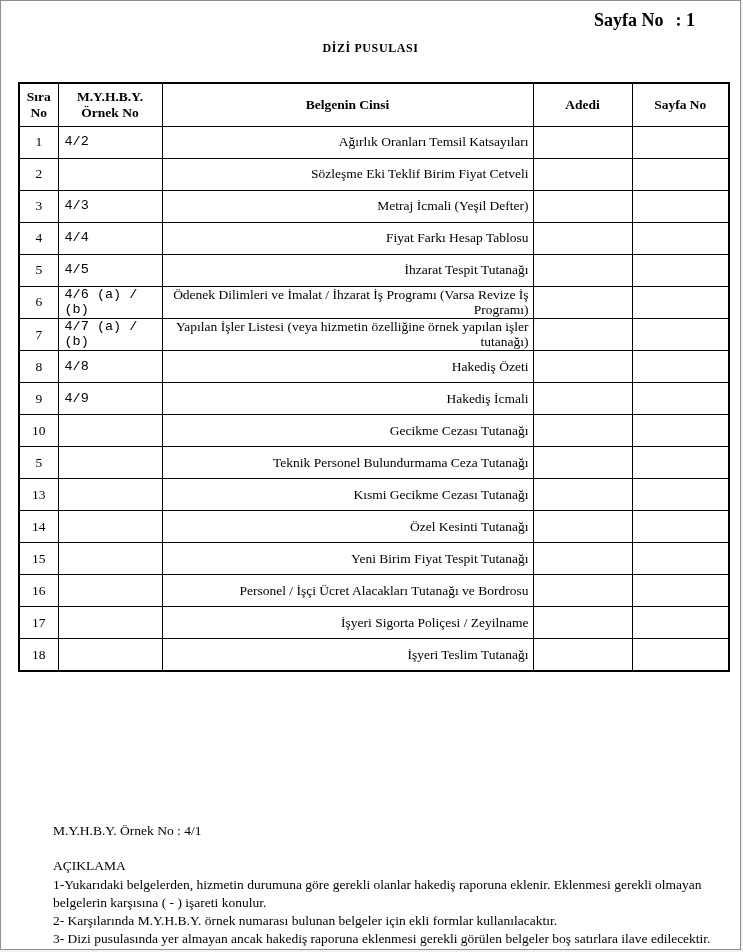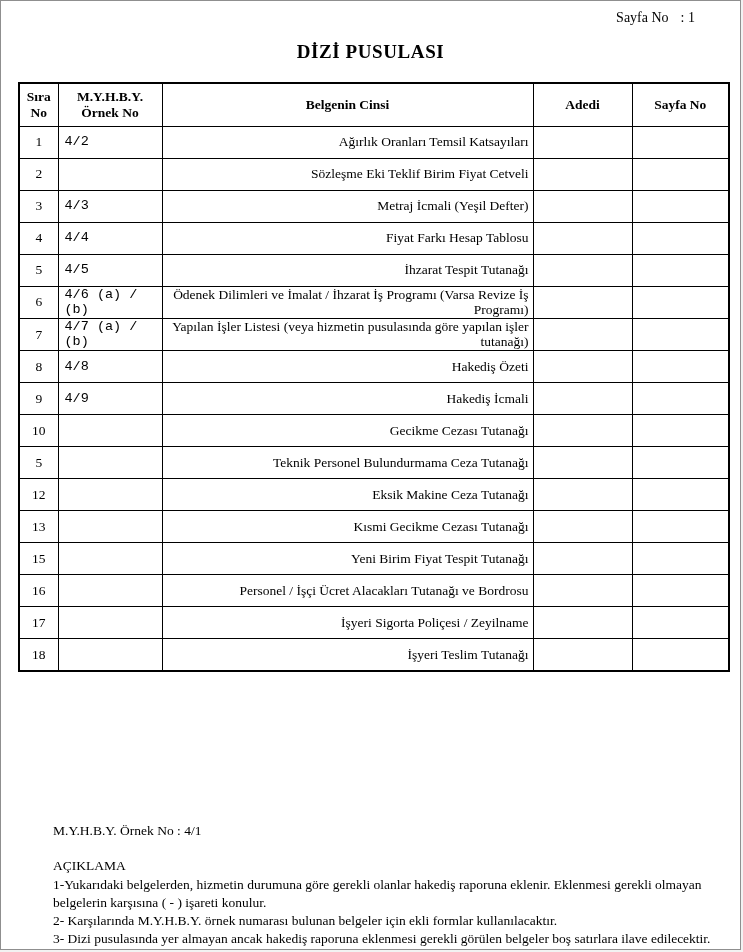--- a/index.html
+++ b/index.html
@@ -12,32 +12,32 @@
     background: #ffffff;
     border: 1px solid #8f8f8f;
     font-family: "Liberation Serif", "DejaVu Serif", serif;
     color: #000000;
     overflow: hidden;
   }
   .sayfa-top {
     position: absolute;
     top: 9px;
     right: 45px;
-    font-size: 14px;
-    font-weight: normal;
+    font-size: 18px;
+    font-weight: bold;
     white-space: nowrap;
   }
   .sayfa-top .gap { display: inline-block; width: 12px; }
   .doc-title {
     position: absolute;
     top: 40px;
     left: 0;
     width: 100%;
     text-align: center;
-    font-size: 19px;
+    font-size: 12px;
     font-weight: bold;
     letter-spacing: 0.6px;
   }
   table.doc-table {
     position: absolute;
     left: 17px;
     top: 81px;
     width: 710px;
     border-collapse: collapse;
     table-layout: fixed;
@@ -153,21 +153,21 @@
       <tr>
         <td class="c-sira">6</td>
         <td class="c-ornek">4/6 (a) / (b)</td>
         <td class="c-belge">Ödenek Dilimleri ve İmalat / İhzarat İş Programı (Varsa Revize İş Programı)</td>
         <td class="c-adedi"></td>
         <td class="c-sayfa"></td>
       </tr>
       <tr>
         <td class="c-sira">7</td>
         <td class="c-ornek">4/7 (a) / (b)</td>
-        <td class="c-belge">Yapılan İşler Listesi (veya hizmetin pusulasında göre yapılan işler tutanağı)</td>
+        <td class="c-belge">Yapılan İşler Listesi (veya hizmetin özelliğine örnek yapılan işler tutanağı)</td>
         <td class="c-adedi"></td>
         <td class="c-sayfa"></td>
       </tr>
       <tr>
         <td class="c-sira">8</td>
         <td class="c-ornek">4/8</td>
         <td class="c-belge">Hakediş Özeti</td>
         <td class="c-adedi"></td>
         <td class="c-sayfa"></td>
       </tr>
@@ -186,30 +186,30 @@
         <td class="c-sayfa"></td>
       </tr>
       <tr>
         <td class="c-sira">5</td>
         <td class="c-ornek"></td>
         <td class="c-belge">Teknik Personel Bulundurmama Ceza Tutanağı</td>
         <td class="c-adedi"></td>
         <td class="c-sayfa"></td>
       </tr>
       <tr>
-        <td class="c-sira">12</td>
-        <td class="c-ornek"></td>
-        <td class="c-belge">Eksik Makine Ceza Tutanağı</td>
-        <td class="c-adedi"></td>
-        <td class="c-sayfa"></td>
-      </tr>
-      <tr>
         <td class="c-sira">13</td>
         <td class="c-ornek"></td>
         <td class="c-belge">Kısmi Gecikme Cezası Tutanağı</td>
+        <td class="c-adedi"></td>
+        <td class="c-sayfa"></td>
+      </tr>
+      <tr>
+        <td class="c-sira">14</td>
+        <td class="c-ornek"></td>
+        <td class="c-belge">Özel Kesinti Tutanağı</td>
         <td class="c-adedi"></td>
         <td class="c-sayfa"></td>
       </tr>
       <tr>
         <td class="c-sira">15</td>
         <td class="c-ornek"></td>
         <td class="c-belge">Yeni Birim Fiyat Tespit Tutanağı</td>
         <td class="c-adedi"></td>
         <td class="c-sayfa"></td>
       </tr>

